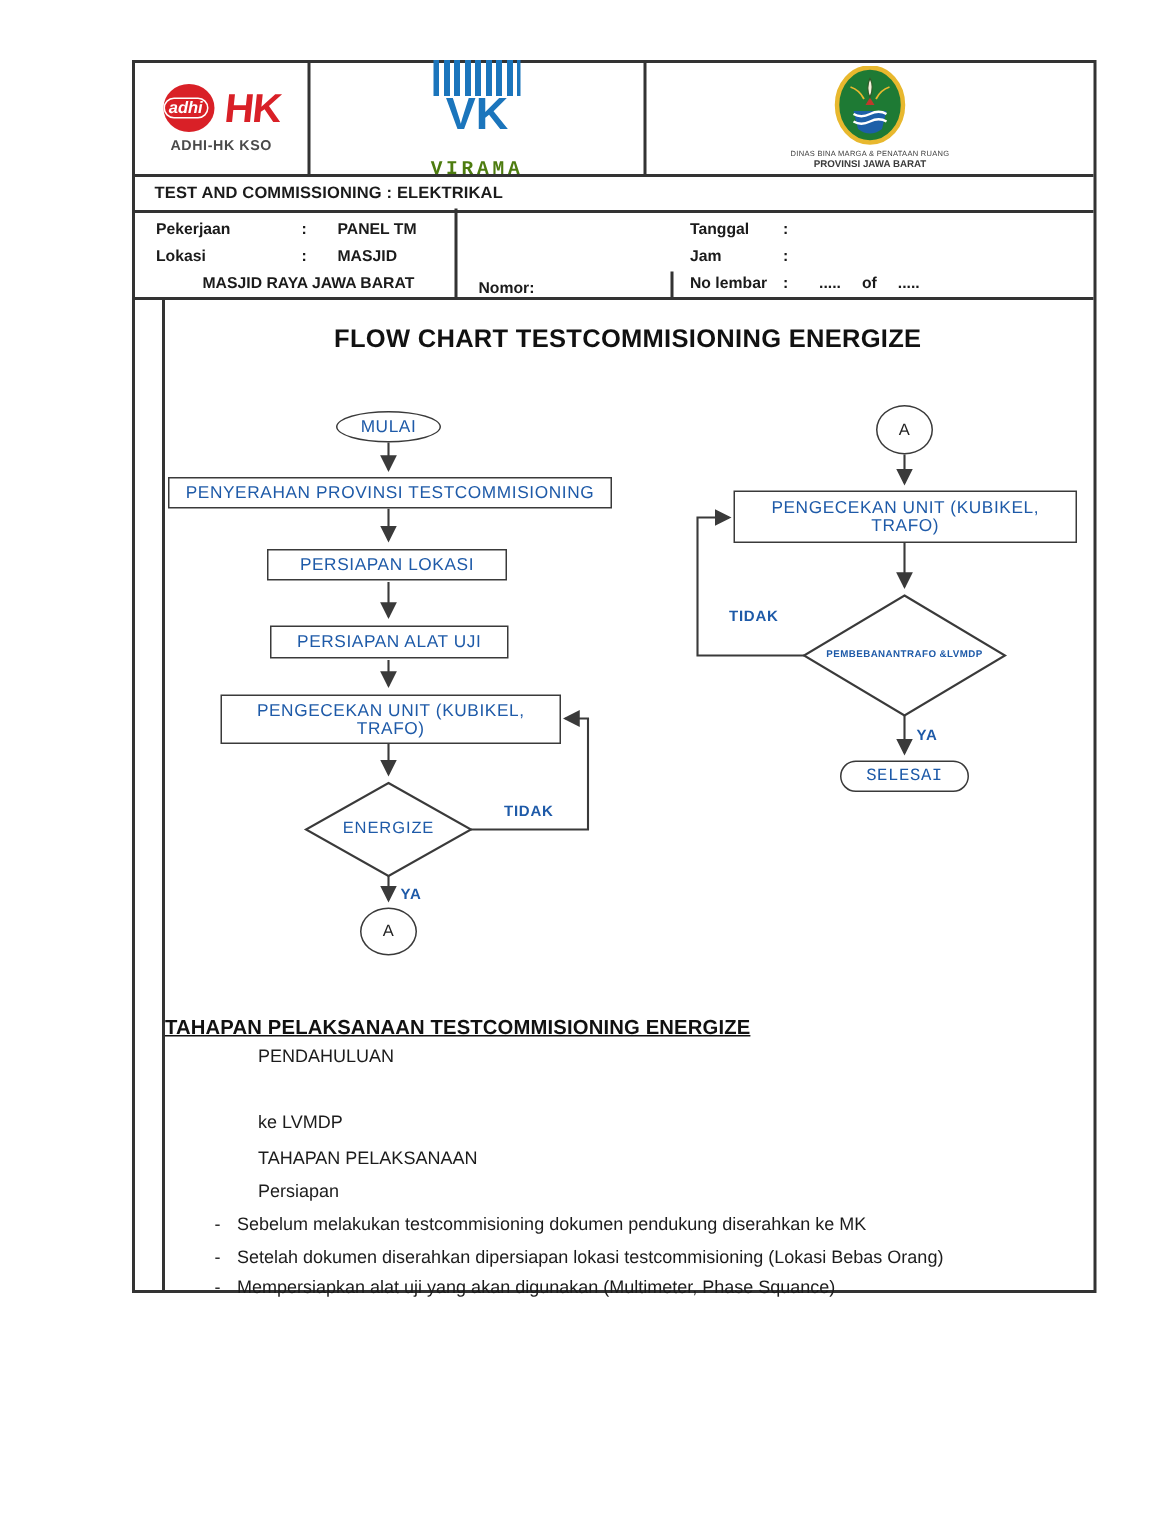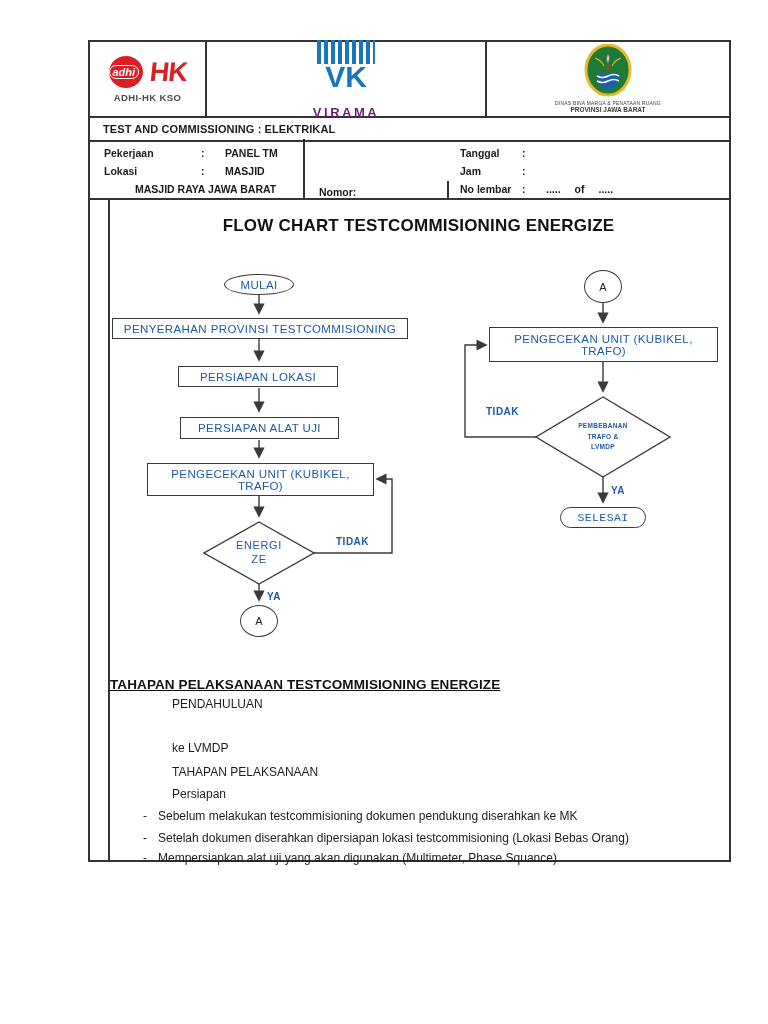--- a/index.html
+++ b/index.html
@@ -7,35 +7,35 @@
     font-family:"Liberation Sans", sans-serif; color:#1b1b1b; }
   .page { position:relative; width:768px; height:1024px; background:#fff; overflow:hidden; }
   .doc { position:absolute; left:88px; top:40px; width:643px; height:822px;
     border:2px solid #333; background:#fff; }
 
   
   .logo-row { position:absolute; left:0; top:0; width:100%; height:76px;
     border-bottom:2px solid #333; display:flex; }
   .logo-cell { display:flex; flex-direction:column; align-items:center; justify-content:center; }
   .cell-adhi { width:117px; border-right:2px solid #333; }
-  .cell-vk { width:280px; border-right:2px solid #333; }
+  .cell-vk { width:224px; border-right:2px solid #333; }
   .cell-jabar { flex:1; }
   .adhi-top { display:flex; align-items:center; gap:7px; }
   .adhi-circle { width:34px; height:32px; border-radius:50%; background:#d92027;
     display:flex; align-items:center; justify-content:flex-start; }
   .adhi-circle span { color:#fff; font-size:11px; font-weight:bold; font-style:italic;
     border:1px solid #fff; border-radius:8px; padding:0 3px; line-height:12px; }
   .hk-text { color:#d92027; font-size:27px; font-weight:800; letter-spacing:-1px;
     transform:skewX(-6deg); line-height:26px; }
   .adhi-caption { margin-top:4px; font-size:9.5px; font-weight:bold; color:#4a4a4a; letter-spacing:0.4px; }
   .vk-logo { display:flex; flex-direction:column; align-items:center; line-height:1; }
   .vk-bars { width:58px; height:24px; margin-bottom:-2px;
     background:repeating-linear-gradient(90deg,#1b75bc 0 4px,transparent 4px 7px); }
   .vk-text { color:#1b75bc; font-size:30px; font-weight:800; letter-spacing:0px; }
-  .virama-text { color:#701a75; font-size:13px; font-weight:800; letter-spacing:2.5px; margin-top:14px; }
+  .virama-text { color:#4d7c0f; font-size:13px; font-weight:800; letter-spacing:2.5px; margin-top:14px;font-family:Liberation Mono, monospace; }
   .jabar-logo { display:flex; flex-direction:column; align-items:center; }
   .jabar-caption { text-align:center; color:#3c3c3c; line-height:1.25; margin-top:2px; }
   .jabar-caption .l1 { font-size:5px; letter-spacing:0.2px; }
   .jabar-caption .l2 { font-size:6.5px; font-weight:bold; }
 
   .sec-row { position:absolute; left:0; top:76px; width:100%; height:24px;
     border-bottom:2px solid #333; font-size:11px; font-weight:bold;
     line-height:22px; padding-left:13px; letter-spacing:0.1px; }
 
   .info-row { position:absolute; left:0; top:100px; width:100%; height:58px;
@@ -54,21 +54,21 @@
   .flow-title { position:absolute; left:18px; right:0; top:16px; text-align:center;
     font-size:17px; font-weight:bold; color:#111; letter-spacing:0.2px; }
 
   .flow-svg { position:absolute; left:0; top:0; }
   .fnode { position:absolute; background:#fff; border:1.5px solid #3a3a3a;
     color:#1e5aa8; display:flex; align-items:center; justify-content:center;
     font-size:11.5px; letter-spacing:0.4px; text-align:center; }
   .oval { border-radius:50%; }
   .stadium { border-radius:11px;font-family:Liberation Mono, monospace; }
   .circle { border-radius:50%; color:#222; font-size:11px; }
-  .dtext { position:absolute; display:flex; flex-direction:column; align-items:center;
+  .dtext { position:absolute; display:flex; flex-direction:row; align-items:center;
     justify-content:center; color:#1e5aa8; text-align:center; }
   .dtext-1 { font-size:11px; letter-spacing:0.6px; line-height:1.25; }
   .dtext-2 { font-size:6.5px; font-weight:bold; line-height:1.6; letter-spacing:0.3px; }
   .flabel { position:absolute; color:#1e5aa8; font-size:10px; font-weight:bold; letter-spacing:0.5px; }
 
   
   .note-heading { position:absolute; left:20px; top:477px; font-size:13.5px; font-weight:bold;
     text-decoration:underline; color:#111; letter-spacing:0.1px; }
   .note-line { position:absolute; left:55px; font-size:12px; color:#1c1c1c;margin-left:27px; }
   .bullet { position:absolute; left:53px; display:flex; gap:11px; font-size:12px; color:#1c1c1c; }

